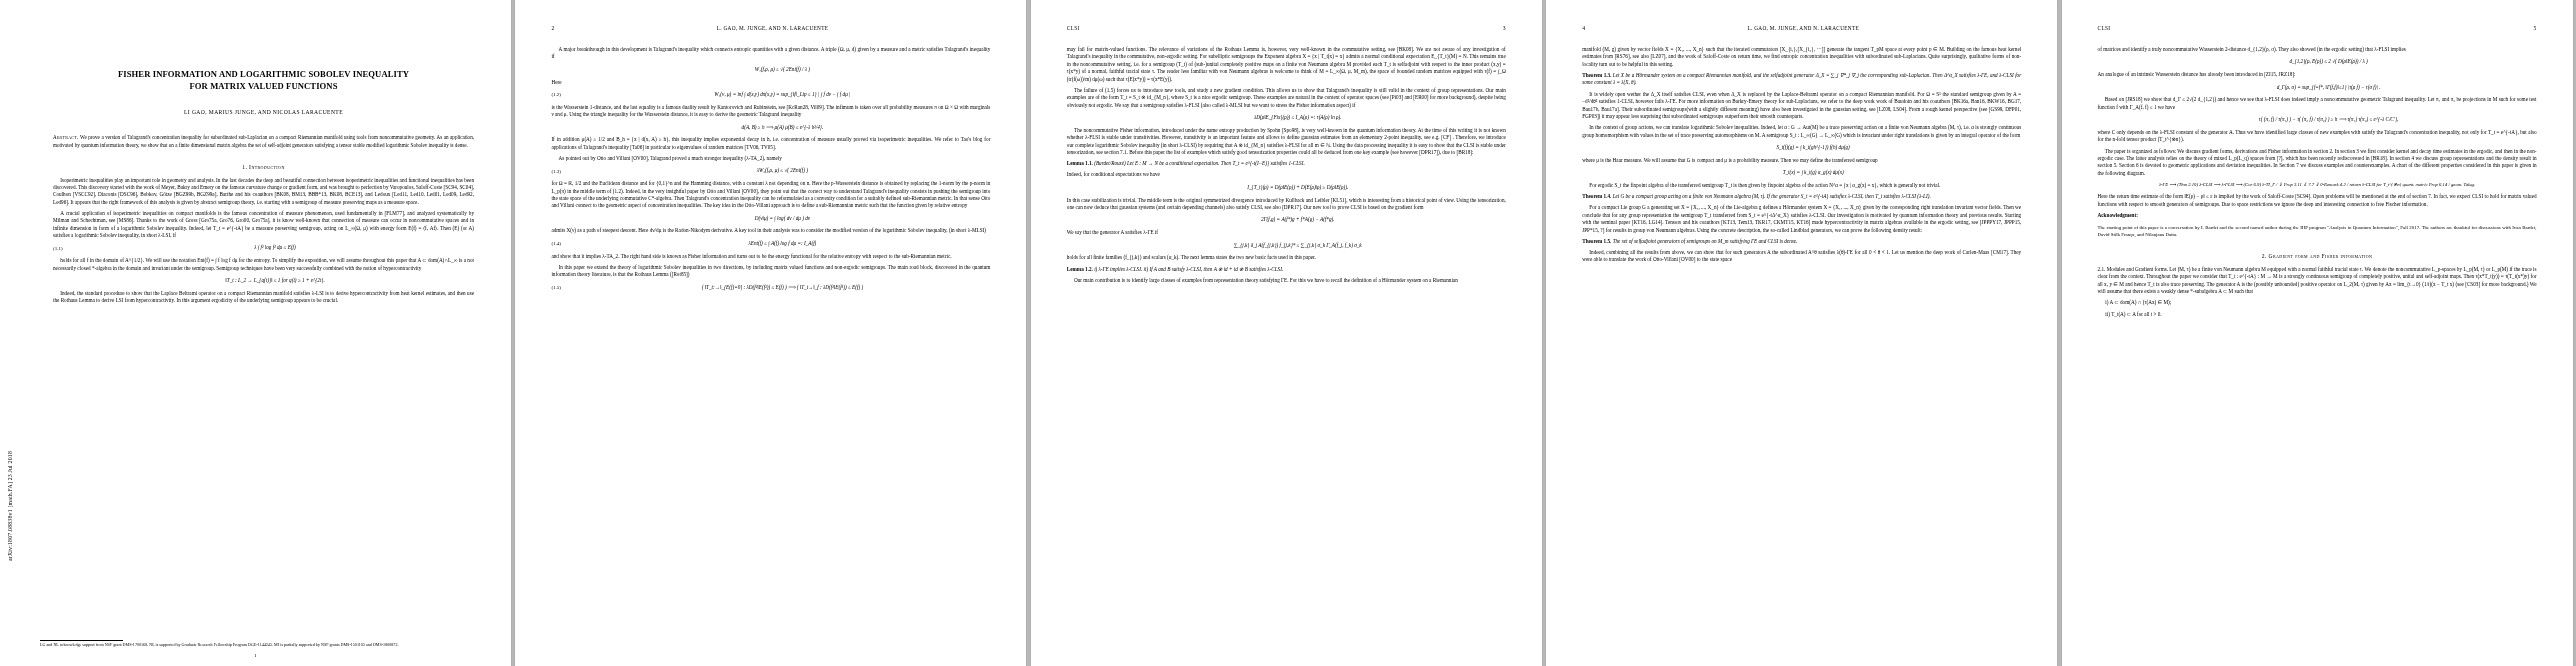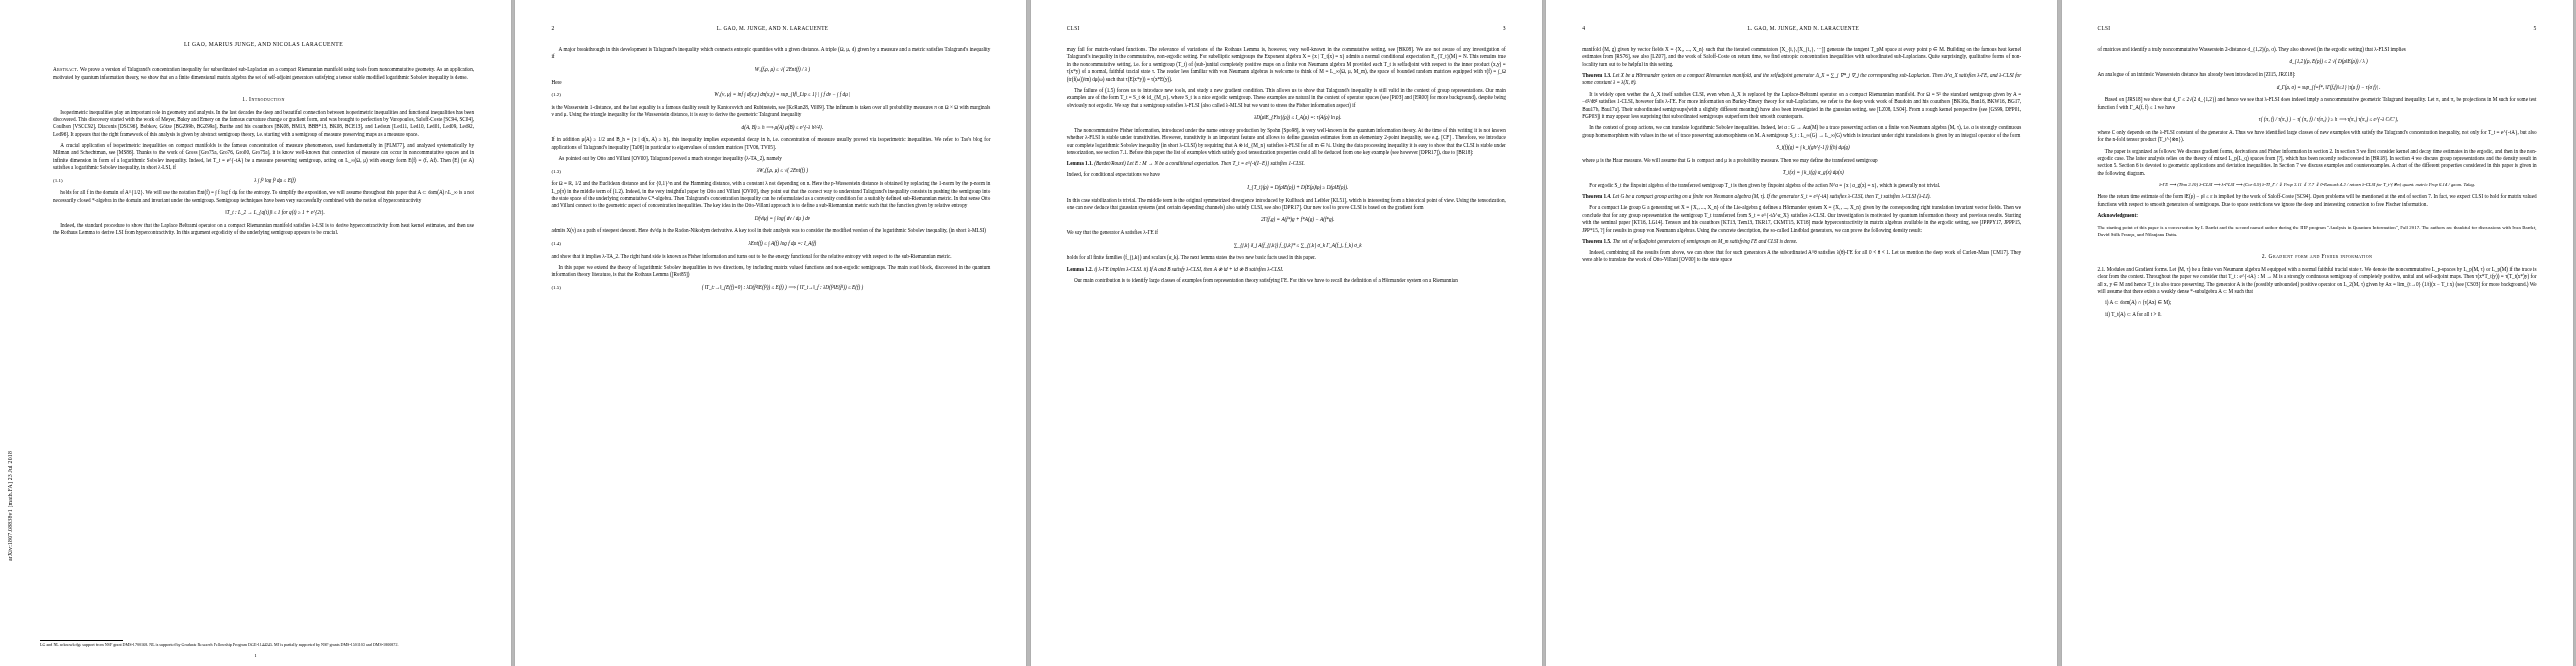--- a/index.html
+++ b/index.html
@@ -35,20 +35,24 @@
 </head>
 <body>
 
 <div class="sheet">
 
   <div class="page">
     <div class="arxiv">
         <span>arXiv:1807.08838v1  [math.FA]  23 Jul 2018</span>
       </div>
     <div class="pad" style="left:53px;right:37px;">
+      <div class="title">
+        <div>FISHER INFORMATION AND LOGARITHMIC SOBOLEV INEQUALITY</div>
+        <div>FOR MATRIX VALUED FUNCTIONS</div>
+      </div>
       <div class="authors">LI GAO, MARIUS JUNGE, AND NICOLAS LARACUENTE</div>
       <div class="abs">
         <span class="lbl">Abstract.</span>
         <span>We prove a version of Talagrand's concentration inequality for subordinated sub-Laplacian on a compact Riemannian manifold using tools from noncommutative geometry. As an application, motivated by quantum information theory, we show that on a finite dimensional matrix algebra the set of self-adjoint generators satisfying a tensor stable modified logarithmic Sobolev inequality is dense.</span>
       </div>
       <div>
           <div class="sec">1. Introduction</div>
           <p>Isoperimetric inequalities play an important role in geometry and analysis. In the last decades the deep and beautiful connection between isoperimetric inequalities and functional inequalities has been discovered. This discovery started with the work of Meyer, Bakry and Emery on the famous curvature change or gradient form, and was brought to perfection by Varopoulos, Saloff-Coste [SC94, SC04], Coulhon [VSCC92], Diaconis [DSC96], Bobkov, Götze [BGZ99b, BGZ99a], Barthe and his coauthors [BK08, BM13, BBB*13, BK08, BCE13], and Ledoux [Led11, Led10, Led01, Led09, Led92, Led96]. It appears that the right framework of this analysis is given by abstract semigroup theory, i.e. starting with a semigroup of measure preserving maps as a measure space.</p>
           <p>A crucial application of isoperimetric inequalities on compact manifolds is the famous concentration of measure phenomenon, used fundamentally in [FLM77], and analyzed systematically by Milman and Schechtman, see [MS86]. Thanks to the work of Gross [Gro75a, Gro76, Gro00, Gro75a], it is know well-known that connection of measure can occur in noncommutative spaces and in infinite dimension in form of a logarithmic Sobolev inequality. Indeed, let T_t = e^{-tA} be a measure preserving semigroup, acting on L_∞(Ω, μ) with energy form E(f) = ⟨f, Af⟩. Then (E) (or A) satisfies a logarithmic Sobolev inequality, in short λ-LSI, if</p>
           <div class="eq">

